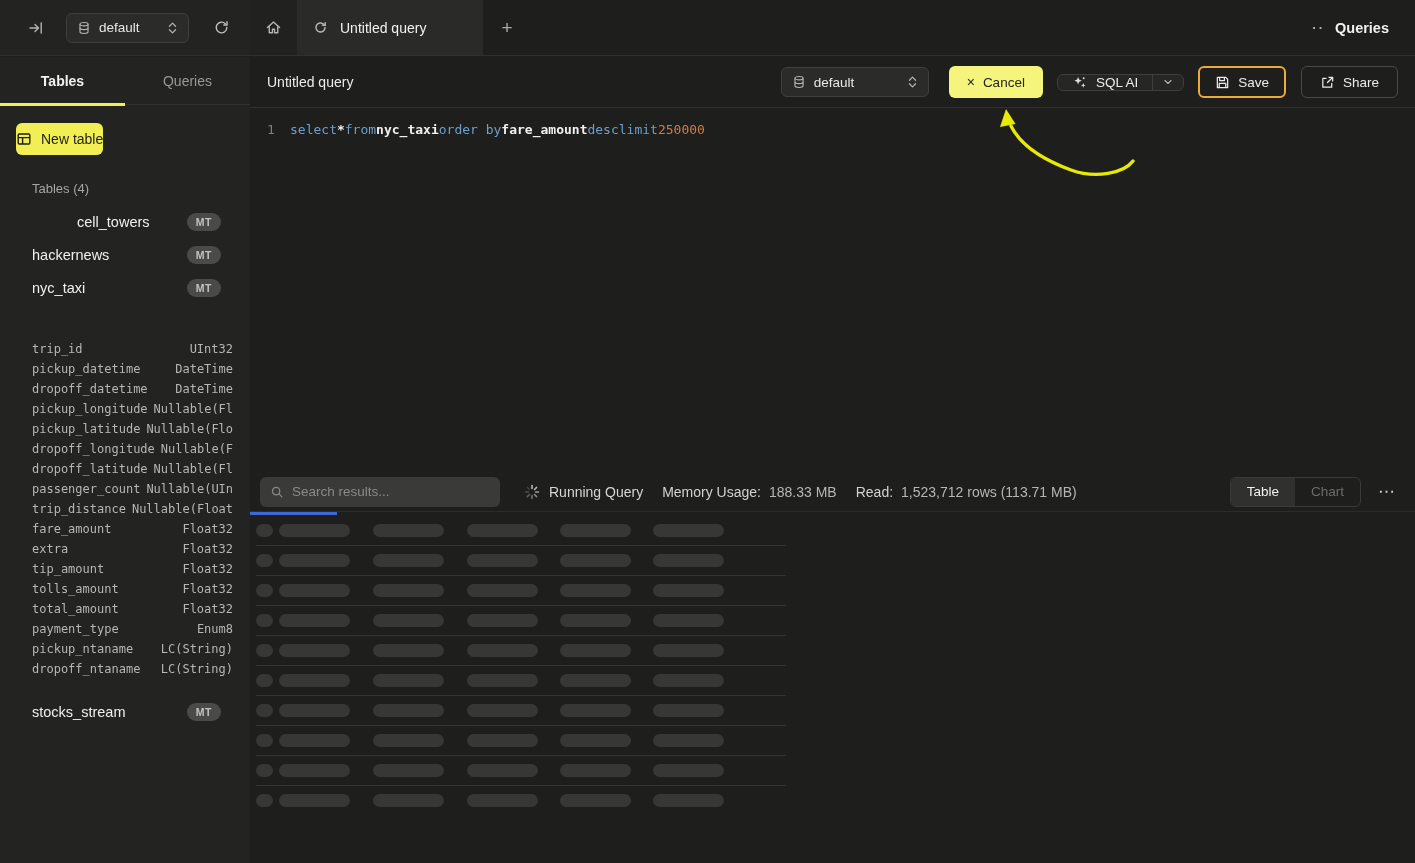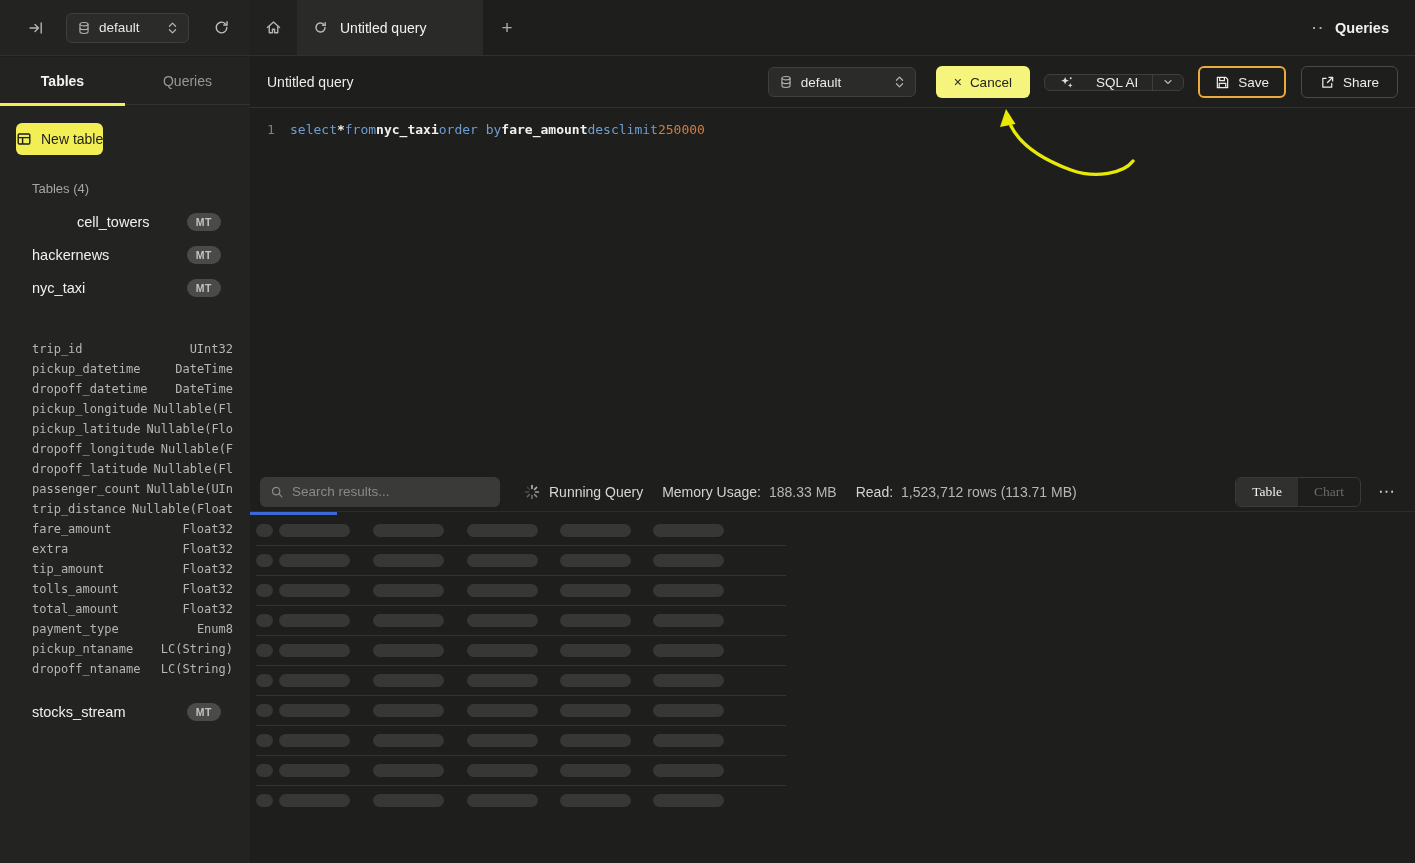--- a/index.html
+++ b/index.html
@@ -51,21 +51,21 @@
   
   .main { position:absolute; top:57px; left:250px; right:0; bottom:0; display:flex; flex-direction:column; background:#1e1e1c; }
   .toolbar { height:51px; flex:0 0 51px; display:flex; align-items:center; padding:0 17px; border-bottom:1px solid #323230; }
   .query-title { font-size:14px; color:#ececea; }
   .toolbar .spacer { flex:1; }
   .toolbar .select-ctl { width:148px; }
   .btn { display:flex; align-items:center; gap:8px; height:32px; padding:0 18px; border-radius:6px; font-size:13.5px; font-family:inherit; cursor:pointer; border:1px solid transparent; background:#1e1e1c; color:#ececea; }
   .btn-cancel { background:#f5f57d; color:#232321; border:none; margin-left:20px; padding:0 18px; }
   .btn-cancel .x { font-size:14px; }
   .group-sqlai { display:flex; align-items:stretch; margin-left:14px; background:#262624; border:1px solid #3e3e3c; border-radius:6px; overflow:hidden; }
-  .sqlai-main { display:flex; align-items:center; gap:22px; padding:0 14px; color:#ececea; font-size:13.5px; cursor:pointer; }
+  .sqlai-main { display:flex; align-items:center; gap:9px; padding:0 14px; color:#ececea; font-size:13.5px; cursor:pointer; }
   .sqlai-caret { display:flex; align-items:center; padding:0 9px; border-left:1px solid #3e3e3c; cursor:pointer; color:#b4b4b2; }
   .btn-save { border:2px solid #edaa3c; margin-left:14px; padding:0 15px; }
   .btn-share { border:1px solid #4a4a48; margin-left:15px; }
 
   .editor { position:relative; flex:1; padding:13px 0 0 17px; font-family:"DejaVu Sans Mono", monospace; font-size:13px; }
   .code-line { display:flex; line-height:18px; white-space:pre; }
   .line-no { width:23px; color:#7e7e7c; }
   .tok-kw { color:#6c9fd0; }
   .tok-id { color:#f0f0ee; font-weight:700; }
   .tok-num { color:#cf7d48; }
@@ -76,21 +76,21 @@
   .results-header { height:40px; flex:0 0 40px; display:flex; align-items:center; padding:0 16px 0 10px; border-bottom:1px solid #2c2c2a; }
   .results-search { display:flex; align-items:center; gap:8px; width:240px; height:30px; padding:0 10px; background:#3a3a38; border-radius:6px; }
   .results-search input { flex:1; background:transparent; border:none; outline:none; color:#d8d8d6; font-size:13.5px; font-family:inherit; min-width:0; }
   .results-search input::placeholder { color:#8a8a88; }
   .status-group { display:flex; align-items:center; gap:9px; margin-left:24px; color:#d6d6d4; font-size:14px; }
   .stat-pair { display:flex; align-items:baseline; gap:8px; margin-left:19px; font-size:14px; }
   .stat-label { color:#d2d2d0; }
   .stat-value { color:#b6b6b4; }
   .results-header .spacer { flex:1; }
   .seg-ctl { display:flex; align-items:center; height:30px; border:1px solid #3a3a38; border-radius:6px; overflow:hidden; }
-  .seg { height:100%; display:flex; align-items:center; padding:0 16px; font-size:13.5px; cursor:pointer; color:#6b6b69; background:transparent; border:none; font-family:Liberation Serif, serif; }
+  .seg { height:100%; display:flex; align-items:center; padding:0 16px; font-size:13.5px; cursor:pointer; color:#6b6b69; background:transparent; border:none; font-family:Liberation Sans, sans-serif; }
   .seg.active { background:#30302e; color:#f2f2f0; }
   .more-btn { margin-left:13px; background:none; border:none; color:#d0d0ce; font-size:17px; cursor:pointer; line-height:1; padding:2px 4px; }
   @keyframes spin8 { from{transform:rotate(0)} to{transform:rotate(360deg)} }
   .spinner { animation:spin8 1s steps(8) infinite; }
 
   .results-body { position:relative; flex:1; overflow:hidden; }
   .progress { position:absolute; top:0; left:0; width:87px; height:3px; background:#3e68d8; }
   .skeleton { position:absolute; top:4px; left:6px; width:530px; }
   .sk-row { position:relative; height:30px; border-bottom:1px solid #343432; }
   .sk-row:last-child { border-bottom:none; }

